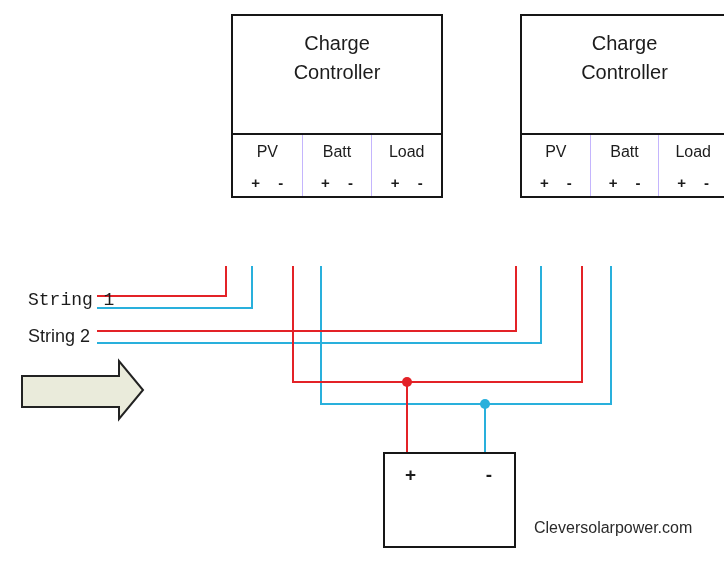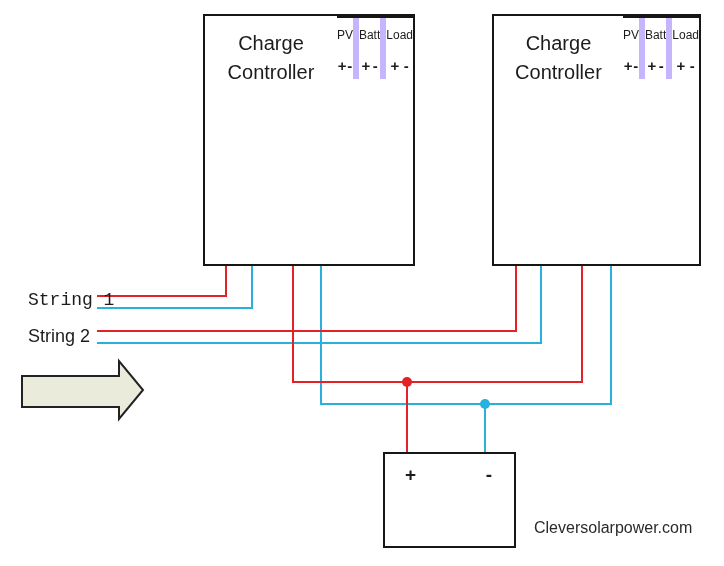--- a/index.html
+++ b/index.html
@@ -19,44 +19,44 @@
   }
   .wiring{position:absolute;left:0;top:0;}
   .wire{fill:none;stroke-width:2px;}
   .wire.pos{stroke:var(--pos);}
   .wire.neg{stroke:var(--neg);}
   .dot.pos{fill:var(--pos);}
   .dot.neg{fill:var(--neg);}
   .arrow{fill:var(--arrow-fill);stroke:#222;stroke-width:2px;}
 
   .controller{
-    position:absolute;top:14px;height:252px;
+    position:absolute;top:14px;height:184px;
     border:2px solid #161616;
     box-sizing:border-box;
     background:#fff;
-    display:flex;flex-direction:row;
+    display:flex;flex-direction:column;margin-left:28px;
   }
   .cc-title{
     flex:1;
     text-align:center;
     font-size:20px;line-height:29px;
     padding-top:13px;
     width:140px;margin:0 auto;
   }
   .cc-terminals{
     height:63px;
     border-top:2px solid #161616;
     box-sizing:border-box;
     display:flex;
   }
   .sect{flex:1;display:flex;flex-direction:column;box-sizing:border-box;}
-  .sect + .sect{border-left:6px solid #c4b5fd;}
+  .sect + .sect{border-left:1px solid #c4b5fd;}
   .sect-label{
     height:34px;display:flex;align-items:center;justify-content:center;
-    font-size:12px;
+    font-size:16px;
   }
   .signs{
     flex:1;display:flex;align-items:center;justify-content:space-evenly;
     font-size:15px;font-weight:bold;
   }
   .string-label{
     position:absolute;left:28px;
     font-size:18px;line-height:21px;
   }
   .battery{

